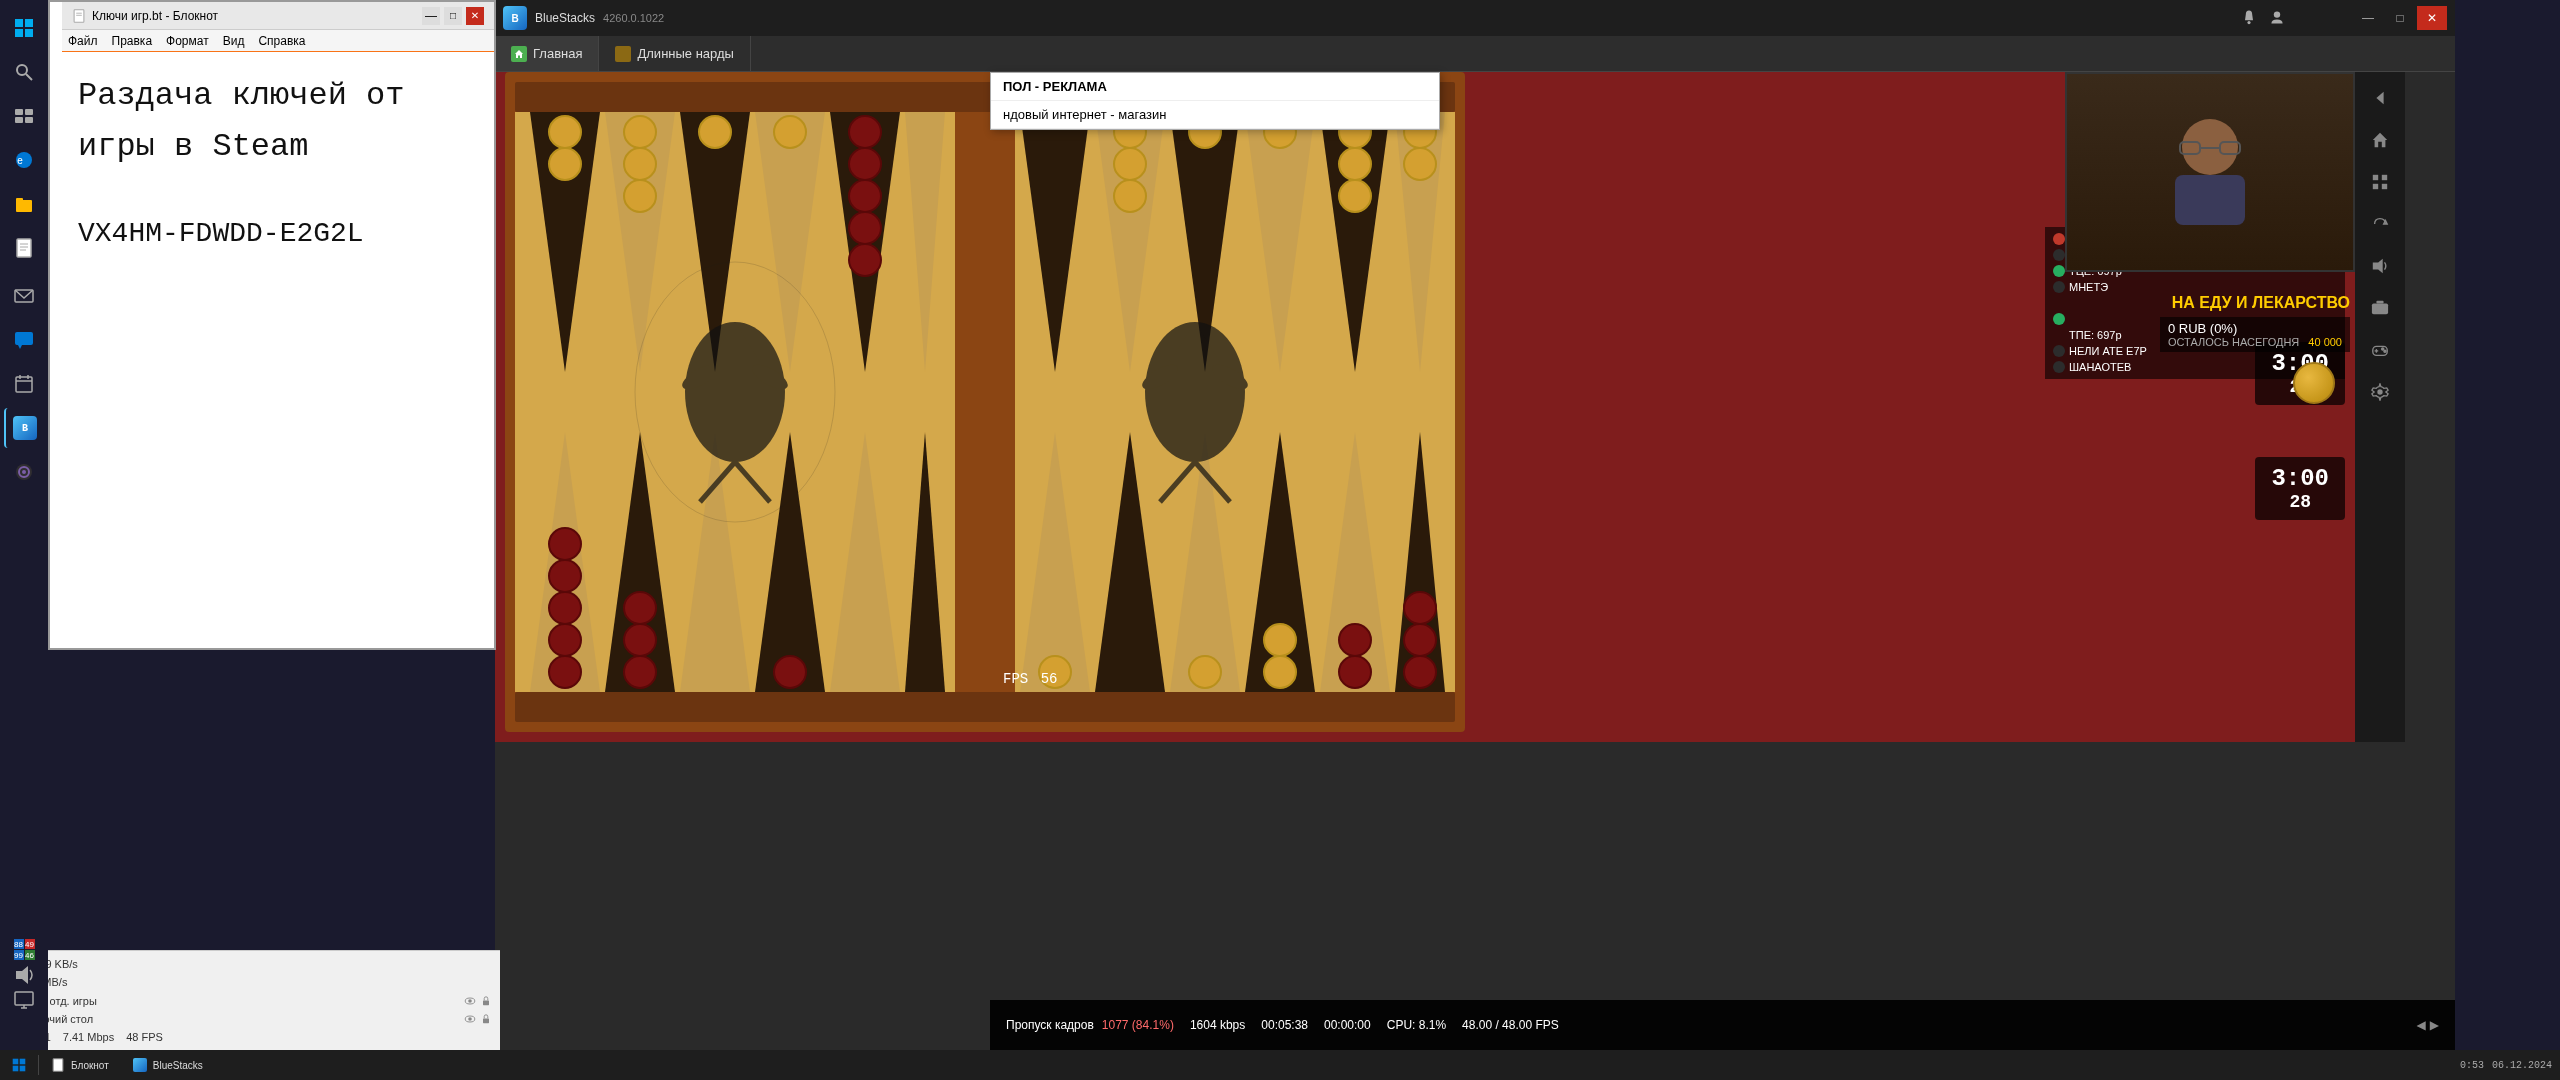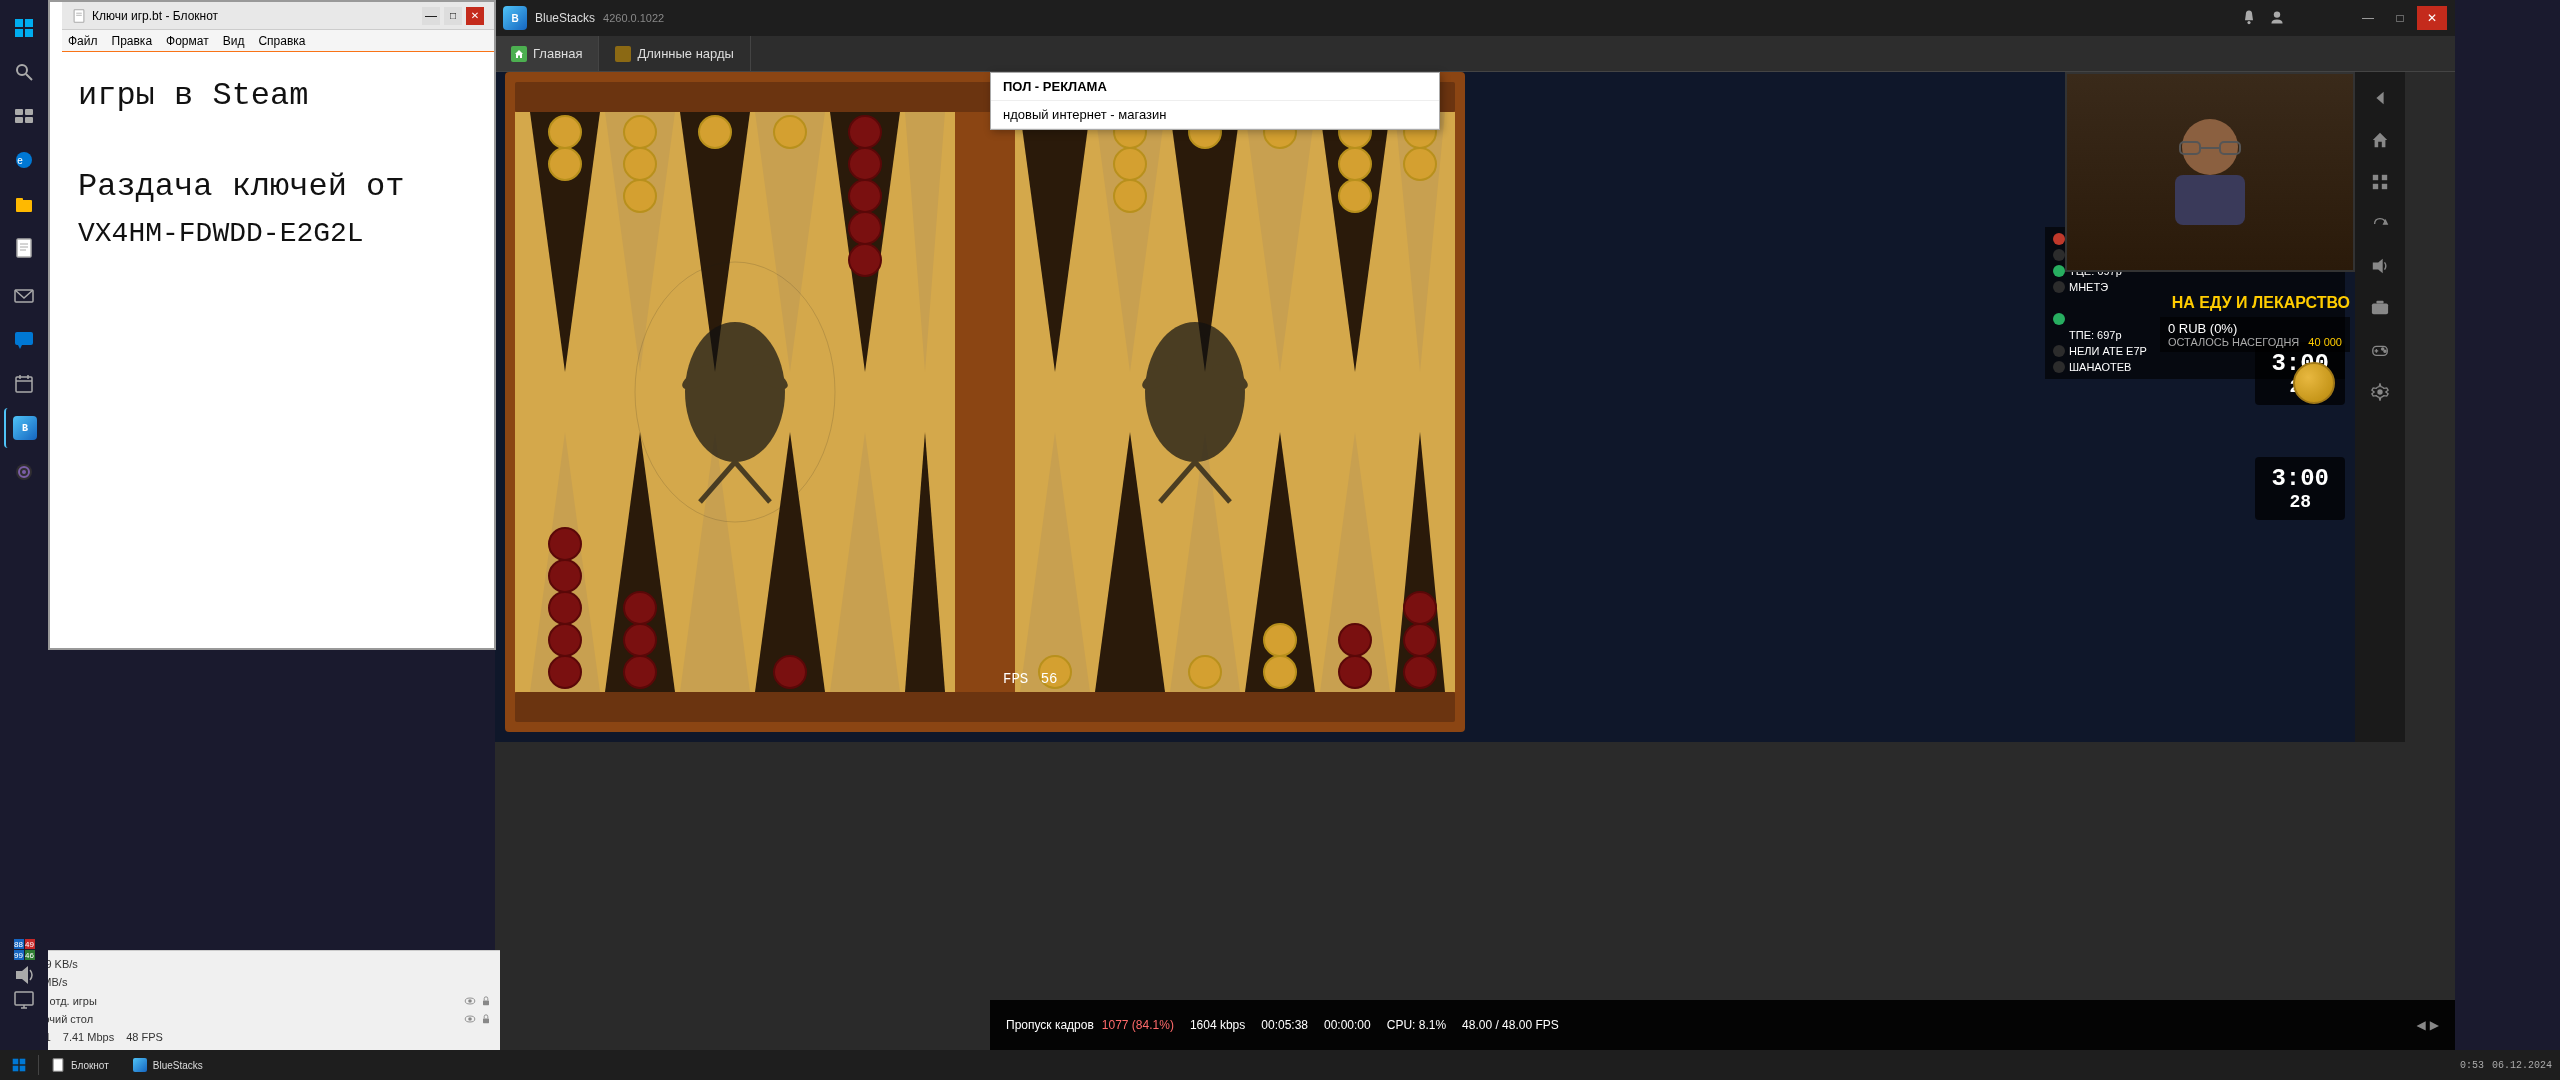--- a/index.html
+++ b/index.html
@@ -422,21 +422,21 @@
       text-align: center;
     }
 
     
     #game-main-content {
       position: absolute;
       left: 0;
       top: 72px;
       width: 1910px;
       height: 670px;
-      background: #0f172a;
+      background: #7f1d1d;
     }
   </style>
 </head>
 <body>
 
 <div id="left-taskbar">
   <div class="taskbar-icon">
     <svg viewBox="0 0 20 20" fill="#00adef">
       <rect x="1" y="1" width="8" height="8"></rect>
         <rect x="11" y="1" width="8" height="8"></rect>
@@ -550,22 +550,22 @@
     </div>
   </div>
   <div id="notepad-menu">
     <span style="cursor:pointer;">Файл</span>
     <span style="cursor:pointer;">Правка</span>
     <span style="cursor:pointer;">Формат</span>
     <span style="cursor:pointer;">Вид</span>
     <span style="cursor:pointer;">Справка</span>
   </div>
   <div id="notepad-text-area">
+    <div>Раздача ключей от</div>
     <div style="margin-bottom:40px;">игры в Steam</div>
-    <div>Раздача ключей от</div>
     <div style="font-size:28px;">VX4HM-FDWDD-E2G2L</div>
   </div>
 </div>
 
 <div id="bluestacks-window">
 
   <div id="bluestacks-titlebar">
     <div id="bluestacks-logo">B</div>
     <span>BlueStacks</span>
     <span style="color:#888;font-size:11px;">4260.0.1022</span>

